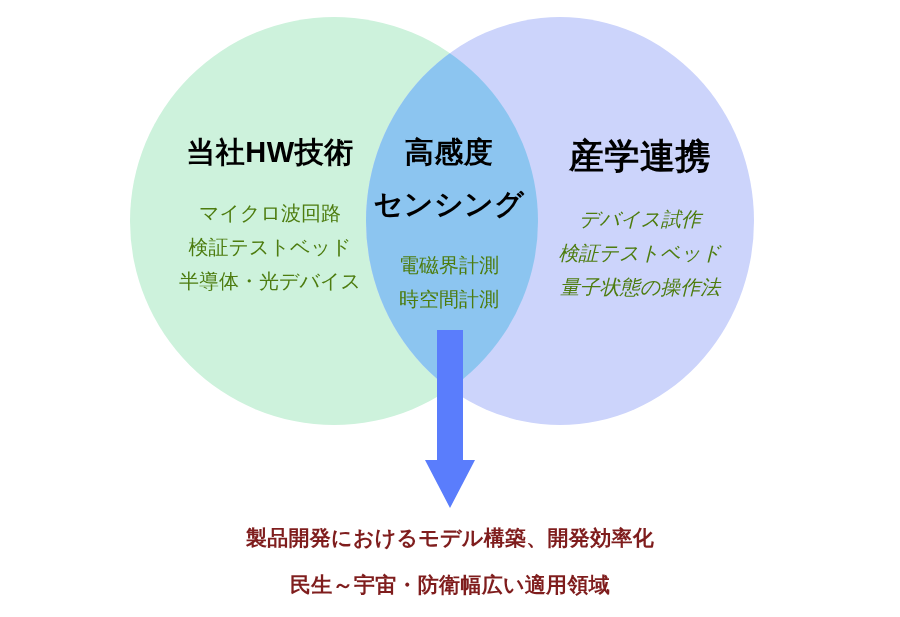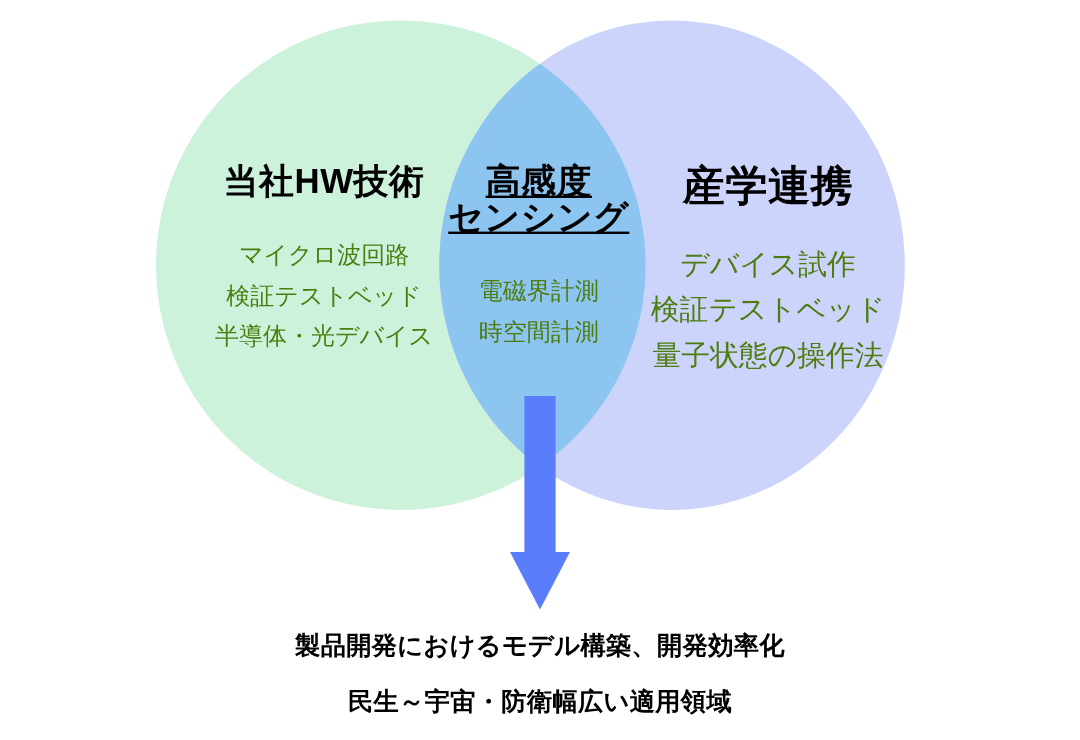--- a/index.html
+++ b/index.html
@@ -79,43 +79,43 @@
 
   
   #center-text {
     left: 358px;
     top: 138px;
     width: 182px;
   }
   #center-text .lobe-title {
     font-size: 29px;
     letter-spacing: 0.5px;
-    text-decoration: underline;
   }
   #center-text .lobe-title .tline { display: block; }
-  #center-text .lobe-title .tline + .tline { margin-top: 1px; }
+  #center-text .lobe-title .tline + .tline { margin-top: 23px; }
   #center-text .lobe-items {
     margin-top: 36px;
     font-size: 20px;
   }
   #center-text .lobe-item { margin-bottom: 14px; }
 
   
   #right-text {
     left: 500px;
     top: 138px;
     width: 280px;
   }
   #right-text .lobe-title {
     font-size: 35px;
     letter-spacing: 0.5px;
   }
   #right-text .lobe-items {
     margin-top: 36px;
-    font-size: 24px;
+    font-size: 20px;
+    font-style: italic;
   }
   #right-text .lobe-item { margin-bottom: 14px; }
 
   
   #arrow-wrap {
     position: absolute;
     left: 410px;
     top: 330px;
     width: 80px;
     height: 185px;
@@ -126,21 +126,21 @@
   #caption {
     position: absolute;
     left: 0;
     top: 524px;
     width: 900px;
     text-align: center;
   }
   .caption-line {
     font-size: 21px;
     font-weight: bold;
-    color: #000000;
+    color: #7f1d1d;
     letter-spacing: 0.3px;
     white-space: nowrap;
   }
   .caption-line + .caption-line { margin-top: 19px; }
 </style>
 </head>
 <body>
 
 <div id="stage">
 

